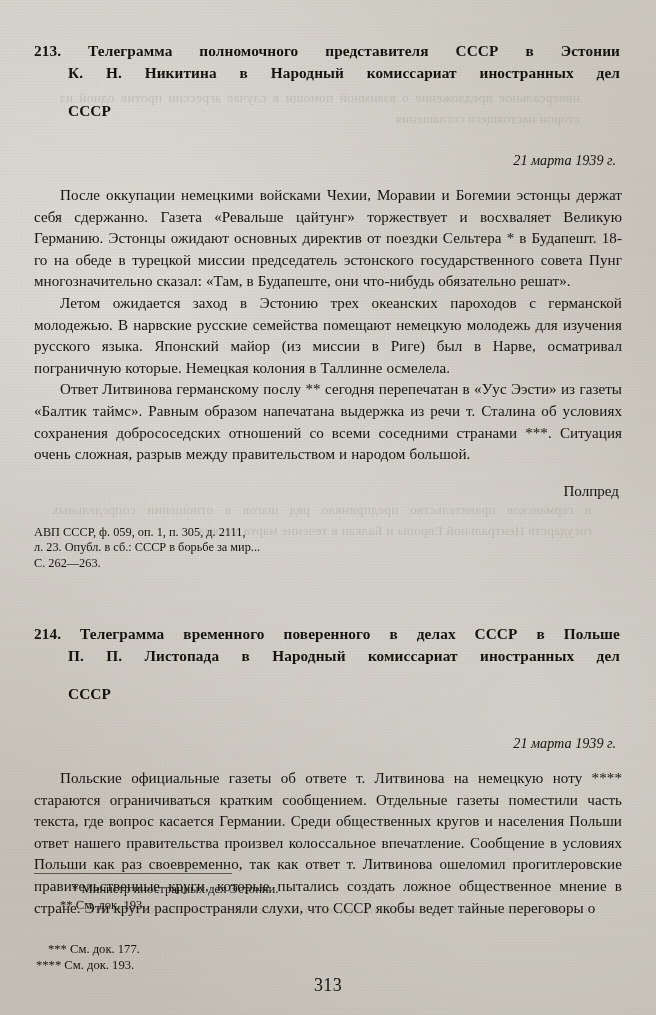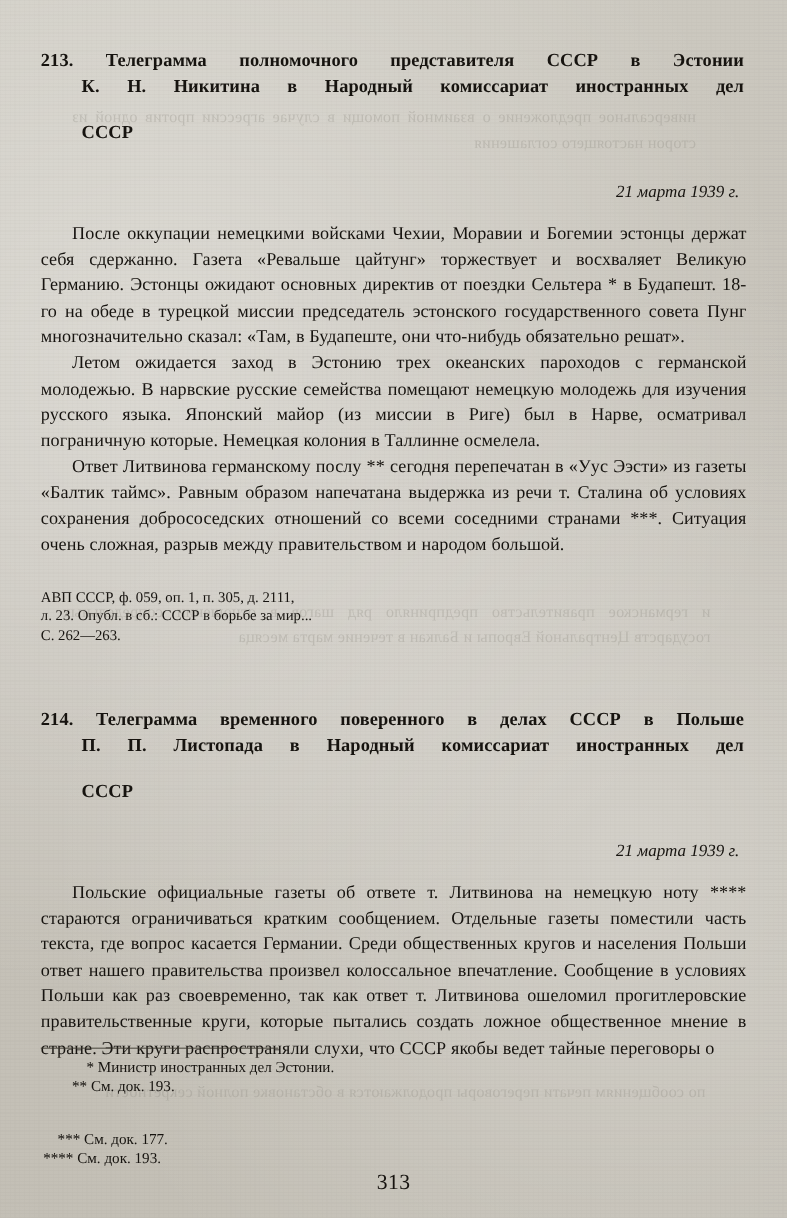--- a/index.html
+++ b/index.html
@@ -147,20 +147,21 @@
         <span class="l1">213. Телеграмма полномочного представителя СССР в Эстонии</span>
         <span class="l2">К. Н. Никитина в Народный комиссариат иностранных дел</span>
         <span class="l3">СССР</span>
       </h1>
       <div class="doc-date">21 марта 1939 г.</div>
       <div class="body-text">
         <p>После оккупации немецкими войсками Чехии, Моравии и Богемии эстонцы держат себя сдержанно. Газета «Ревальше цайтунг» торжествует и восхваляет Великую Германию. Эстонцы ожидают основных директив от поездки Сельтера * в Будапешт. 18-го на обеде в турецкой миссии председатель эстонского государственного совета Пунг многозначительно сказал: «Там, в Будапеште, они что-нибудь обязательно решат».</p>
         <p>Летом ожидается заход в Эстонию трех океанских пароходов с германской молодежью. В нарвские русские семейства помещают немецкую молодежь для изучения русского языка. Японский майор (из миссии в Риге) был в Нарве, осматривал пограничную которые. Немецкая колония в Таллинне осмелела.</p>
         <p>Ответ Литвинова германскому послу ** сегодня перепечатан в «Уус Ээсти» из газеты «Балтик таймс». Равным образом напечатана выдержка из речи т. Сталина об условиях сохранения добрососедских отношений со всеми соседними странами ***. Ситуация очень сложная, разрыв между правительством и народом большой.</p>
       </div>
+      <div class="signature">Полпред</div>
       <div class="archive">
         <div>АВП СССР, ф. 059, оп. 1, п. 305, д. 2111,</div>
         <div>л. 23. Опубл. в сб.: СССР в борьбе за мир...</div>
         <div>С. 262—263.</div>
       </div>
     </div>
 
     <div class="section-gap"></div>
 
     <div>

